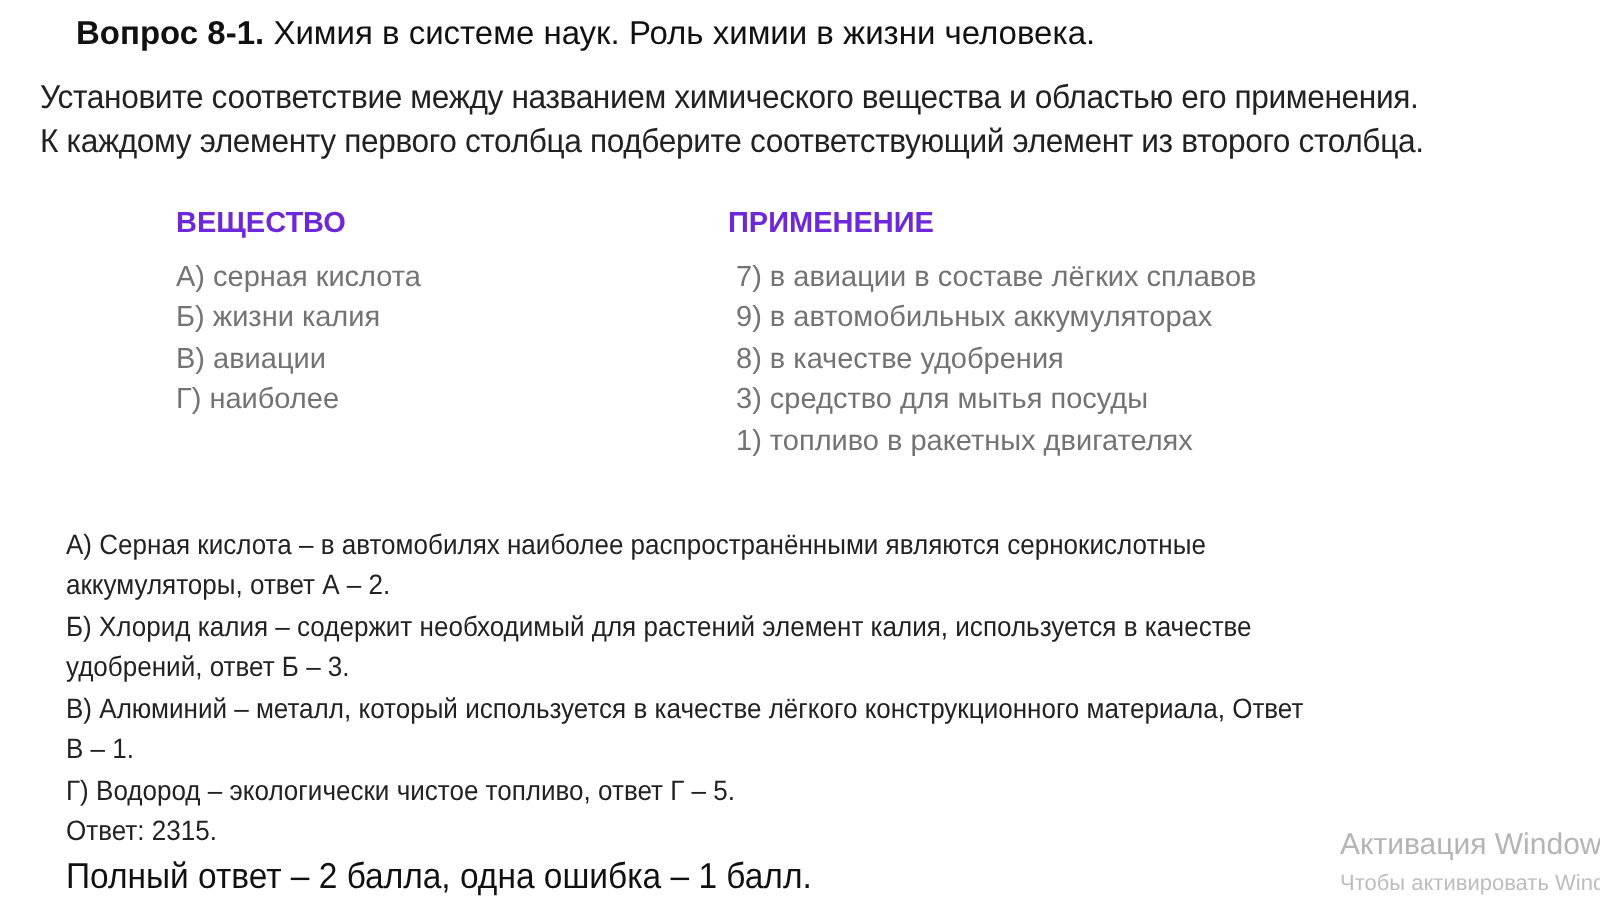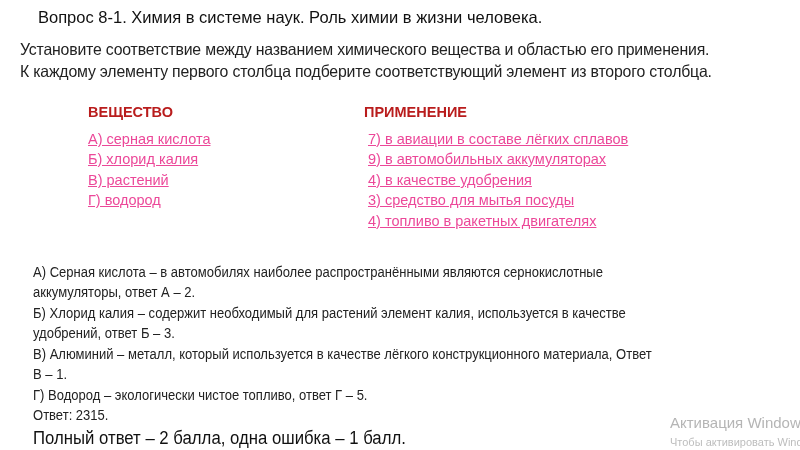--- a/index.html
+++ b/index.html
@@ -1,47 +1,47 @@
 <!DOCTYPE html>
 <html><head>
 <meta charset="utf-8">
 <style>
   html, body { margin:0; padding:0; }
   body { width:800px; height:450px; background:#ffffff; position:relative; overflow:hidden; color:#1a1a1a; font-family:"Liberation Sans", sans-serif; }
   .abs { position:absolute; white-space:nowrap; }
   .title { left:38px; top:8px; font-size:16.5px; color:#111; }
-  .title b { font-weight:normal; }
+  .title b { font-weight:bold; }
   .instr { left:20px; font-size:16.5px; color:#222; letter-spacing:-0.2px; transform:scaleX(0.96); transform-origin:left; }
-  .hdr { font-weight:bold; font-size:14.5px; color:#b91c1c; }
-  .item { font-size:14.5px; color:#ec4899;text-decoration:underline; }
+  .hdr { font-weight:bold; font-size:14.5px; color:#6d28d9; }
+  .item { font-size:14.5px; color:#737373; }
   .ans { left:33px; font-size:14px; color:#222; transform:scaleX(0.93); transform-origin:left; }
   .score { left:33px; top:428px; font-size:18px; color:#111; transform:scaleX(0.93); transform-origin:left; }
   .wm1 { left:670px; top:414px; font-size:15px; color:#b5b5b5; }
   .wm2 { left:670px; top:436px; font-size:11px; color:#bdbdbd; }
 </style>
 </head>
 <body>
 
 <div class="abs title"><b>Вопрос 8-1.</b> <span>Химия в системе наук. Роль химии в жизни человека.</span></div>
 
 <div class="abs instr" style="top:40px">Установите соответствие между названием химического вещества и областью его применения.</div>
 <div class="abs instr" style="top:62px">К каждому элементу первого столбца подберите соответствующий элемент из второго столбца.</div>
 
 <div class="abs hdr" style="left:88px; top:104px">ВЕЩЕСТВО</div>
 <div class="abs item" style="left:88px; top:131px">А)  серная кислота</div>
-<div class="abs item" style="left:88px; top:151px">Б) хлорид калия</div>
-<div class="abs item" style="left:88px; top:172px">В) растений</div>
-<div class="abs item" style="left:88px; top:192px">Г) водород</div>
+<div class="abs item" style="left:88px; top:151px">Б) жизни калия</div>
+<div class="abs item" style="left:88px; top:172px">В) авиации</div>
+<div class="abs item" style="left:88px; top:192px">Г) наиболее</div>
 
 <div class="abs hdr" style="left:364px; top:104px">ПРИМЕНЕНИЕ</div>
 <div class="abs item" style="left:368px; top:131px">7) в авиации в составе лёгких сплавов</div>
 <div class="abs item" style="left:368px; top:151px">9) в автомобильных аккумуляторах</div>
-<div class="abs item" style="left:368px; top:172px">4) в качестве удобрения</div>
+<div class="abs item" style="left:368px; top:172px">8) в качестве удобрения</div>
 <div class="abs item" style="left:368px; top:192px">3) средство для мытья посуды</div>
-<div class="abs item" style="left:368px; top:213px">4) топливо в ракетных двигателях</div>
+<div class="abs item" style="left:368px; top:213px">1) топливо в ракетных двигателях</div>
 
 <div class="abs ans" style="top:264px">А) Серная кислота – в автомобилях наиболее распространёнными являются сернокислотные</div>
 <div class="abs ans" style="top:284px">аккумуляторы, ответ А – 2.</div>
 <div class="abs ans" style="top:305px">Б) Хлорид калия – содержит необходимый для растений элемент калия, используется в качестве</div>
 <div class="abs ans" style="top:325px">удобрений, ответ Б – 3.</div>
 <div class="abs ans" style="top:346px">В) Алюминий – металл, который используется в качестве лёгкого конструкционного материала, Ответ</div>
 <div class="abs ans" style="top:366px">В – 1.</div>
 <div class="abs ans" style="top:387px">Г) Водород – экологически чистое топливо, ответ Г – 5.</div>
 <div class="abs ans" style="top:407px">Ответ: 2315.</div>
 

